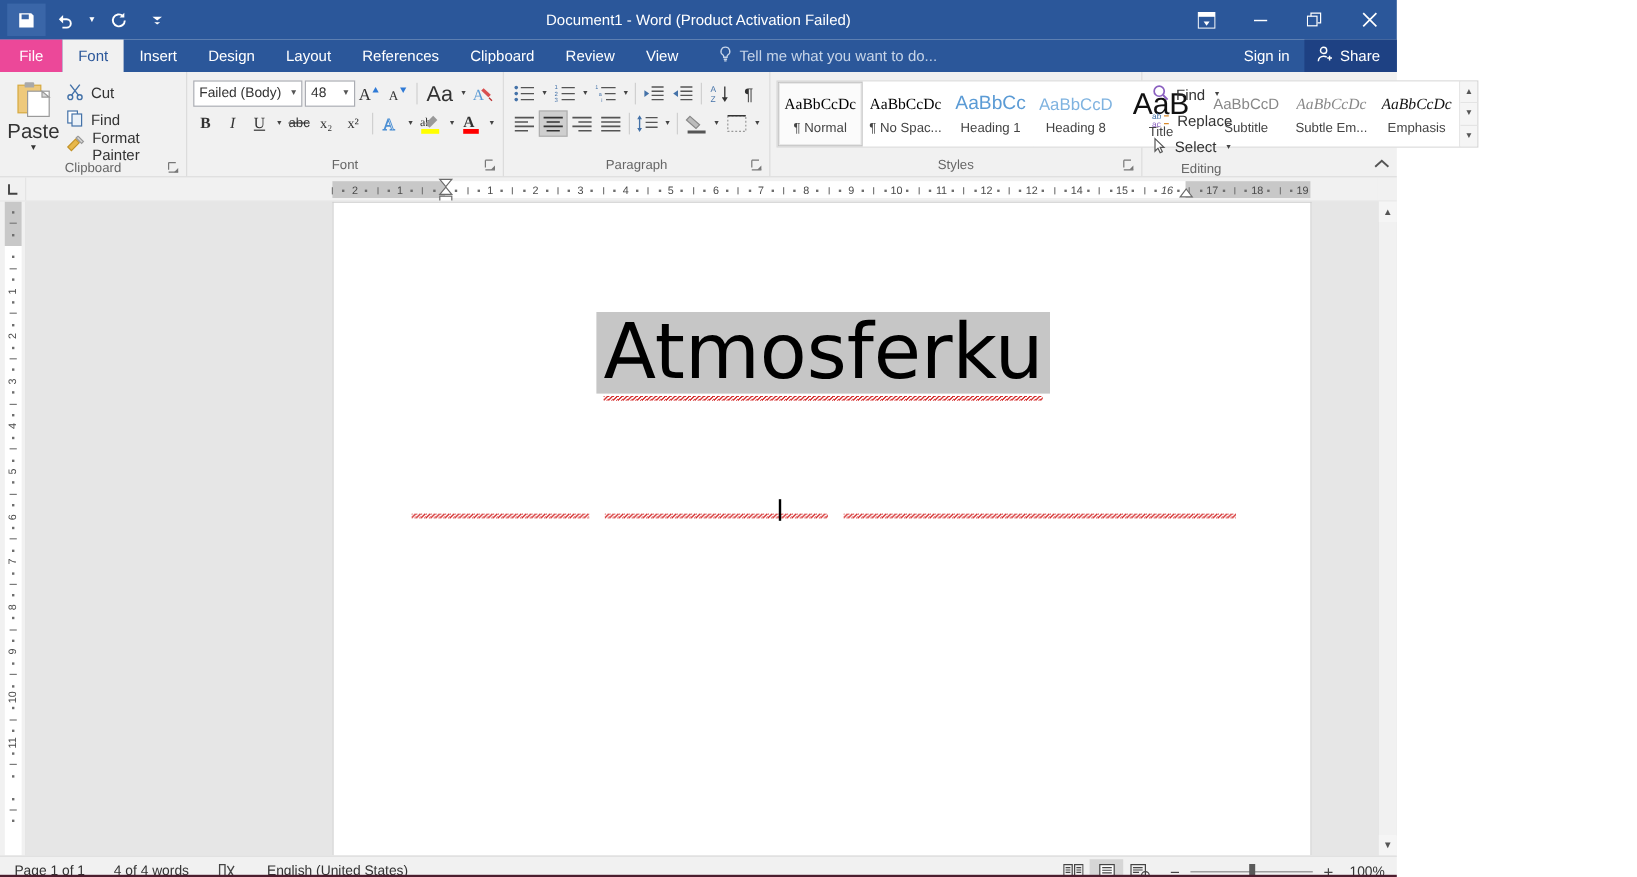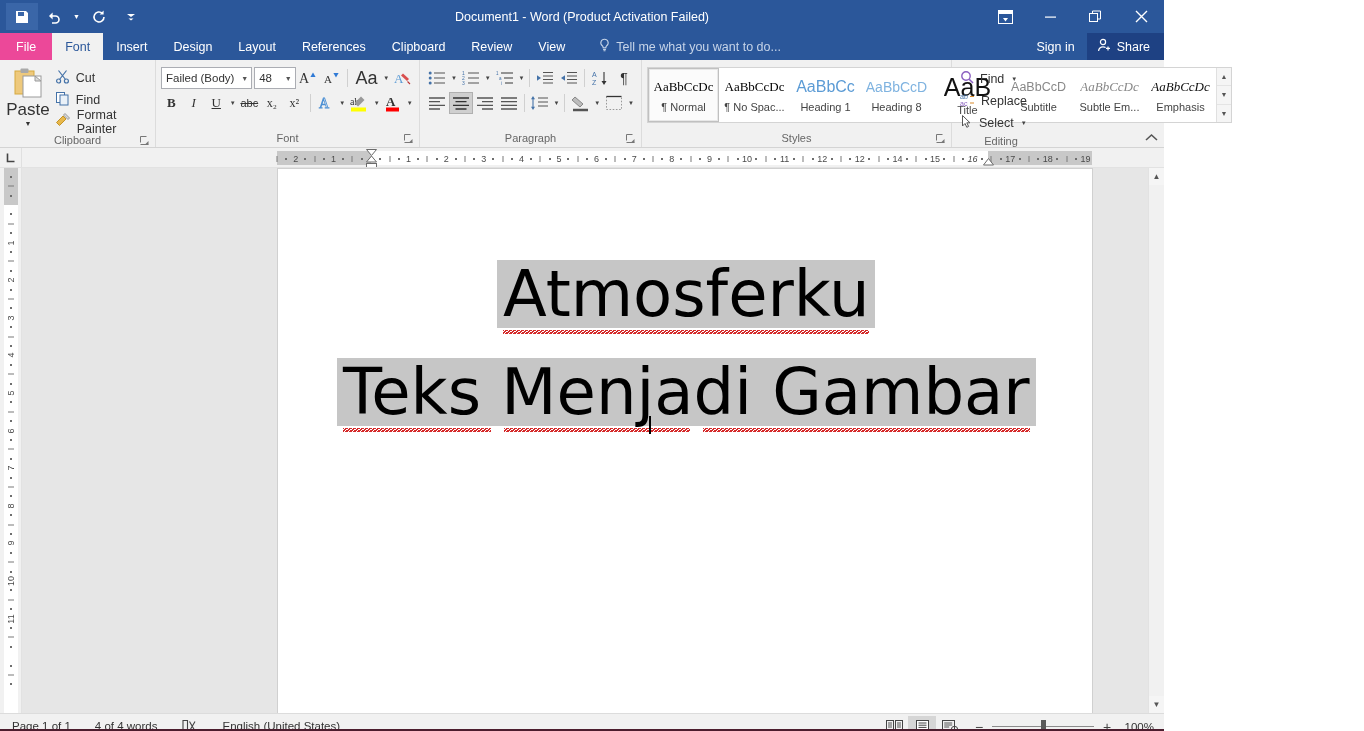--- a/index.html
+++ b/index.html
@@ -1008,23 +1008,20 @@
         </div>
     </div>
 
     <div class="canvas">
       <div class="page">
         <div class="doc-line" id="line0" style="left: 219px; top: 91px; padding: 2px 6px;">
           <span>Atmosferku</span>
         </div>
         <div class="sq" id="sq0" style="left: 225px; top: 161px; width: 366.469px;"></div>
 
-        <div class="doc-line" id="line1" style="left: 59px; top: 189px; padding: 2px 6px;">
-          <span>Teks Menjadi Gambar</span>
-        </div>
         <div class="sq" id="sq1a" style="left: 65px; top: 259px; width: 147.611px;"></div>
         <div class="sq" id="sq1b" style="left: 226.342px; top: 259px; width: 185.372px;"></div>
         <div class="sq" id="sq1c" style="left: 425.445px; top: 259px; width: 326.117px;"></div>
         <div class="caret-bar" style="left: 370.52px; top: 247px; height: 18px;"></div>
       </div>
     </div>
 
     <div class="vscroll">
       <div class="vs-up">▲</div>
       <div class="vs-down">▼</div>

